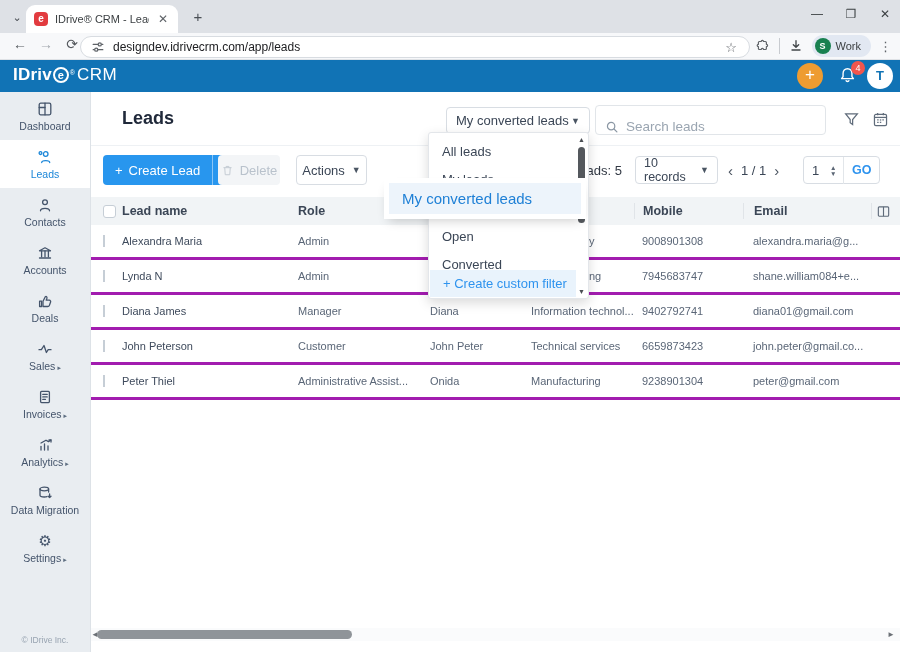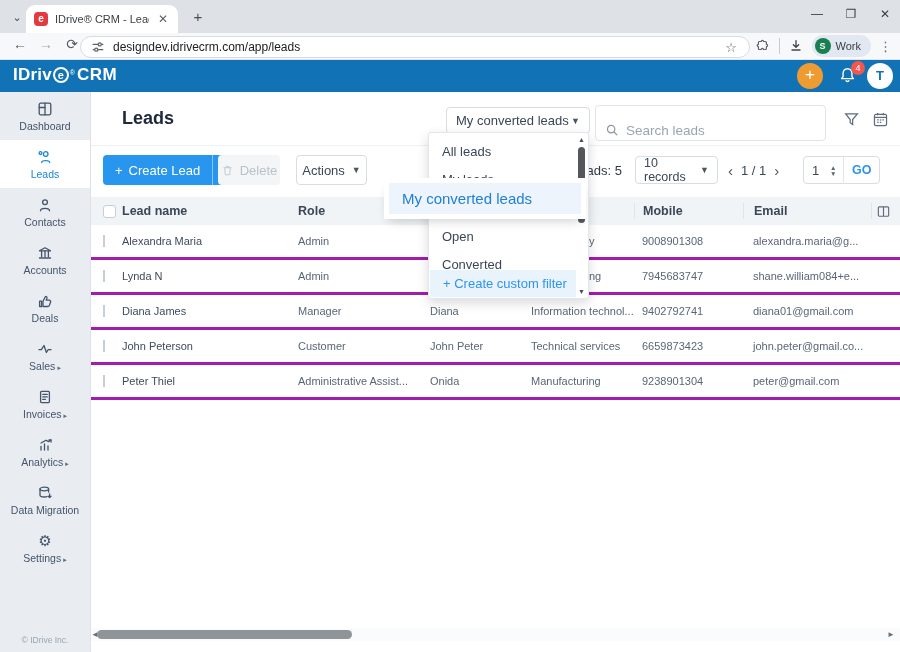--- a/index.html
+++ b/index.html
@@ -30,42 +30,42 @@
   .profile-dot { width:16px; height:16px; border-radius:50%; background:#188050; color:#fff; font-size:9px; font-weight:bold; text-align:center; line-height:16px; }
   .profile-name { font-size:11px; color:#3c4043; }
   .kebab { font-size:13px; color:#5f6368; margin-left:8px; letter-spacing:0; cursor:pointer; }
 
   
   .appbar { position:absolute; top:60px; left:0; right:0; height:32px; background:#1173b5; }
   .brand { position:absolute; left:13px; top:5px; color:#fff; font-size:17px; display:flex; align-items:center; }
   .brand b { font-weight:700; letter-spacing:.2px; }
   .logo-e { display:inline-block; width:16px; height:16px; border:2px solid #fff; border-radius:50%; font-size:11px; font-weight:bold; text-align:center; line-height:13px; margin:0 1px; }
   .brand sup { font-size:7px; margin:0 2px 6px 0; }
-  .brand-crm { font-weight:700; letter-spacing:.5px; }
+  .brand-crm { font-weight:400; letter-spacing:.5px; }
   .plus-btn { position:absolute; right:77px; top:3px; width:26px; height:26px; border-radius:50%; background:#ee9c31; color:#fff; font-size:17px; text-align:center; line-height:24px; cursor:pointer; }
   .bell-wrap { position:absolute; right:42px; top:6px; width:20px; height:20px; cursor:pointer; }
   .bell-badge { position:absolute; top:-5px; right:-7px; min-width:14px; height:14px; border-radius:7px; background:#f2564d; color:#fff; font-size:9px; text-align:center; line-height:14px; padding:0 2px; }
   .avatar { position:absolute; right:7px; top:3px; width:26px; height:26px; border-radius:50%; background:#fff; color:#1173b5; font-weight:bold; font-size:13px; text-align:center; line-height:26px; cursor:pointer; }
 
   
   .sidebar { position:absolute; top:92px; left:0; width:91px; bottom:0; background:#e9edf1; border-right:1px solid #dde2e7; }
   .side-item { height:48px; display:flex; flex-direction:column; align-items:center; justify-content:center; gap:3px; color:#44546b; font-size:10.5px; cursor:pointer; }
   .side-item svg { stroke:currentColor; fill:none; stroke-width:1.3; stroke-linecap:round; stroke-linejoin:round; }
   .side-item.active { background:#fff; color:#1b86d8; }
   .side-arrow { font-size:7px; color:#5d6d80; margin-left:2px; }
   .gear-glyph { font-size:15px; line-height:16px; }
   .side-footer { position:absolute; bottom:7px; width:100%; text-align:center; font-size:8.5px; color:#98a4b1; }
 
   
   .main { position:absolute; left:91px; top:92px; right:0; bottom:0; background:#fff; }
   .page-header { position:absolute; top:0; left:0; right:0; height:54px; border-bottom:1px solid #eef1f4; }
   .page-title { position:absolute; left:31px; top:16px; font-size:18px; font-weight:700; color:#20293a; }
   .filter-select { position:absolute; left:355px; top:15px; width:144px; height:27px; border:1px solid #d8dde3; border-radius:4px; background:#fff; display:flex; align-items:center; justify-content:space-between; padding:0 9px; font-size:13px; color:#3b4656; cursor:pointer; }
   .caret { font-size:9px; color:#4a5563; }
-  .search-box { position:absolute; left:504px; top:13px; width:231px; height:30px; border:1px solid #e1e5e9; border-radius:4px; display:flex; align-items:flex-start; padding:17px 9px; gap:7px; }
+  .search-box { position:absolute; left:504px; top:13px; width:231px; height:30px; border:1px solid #e1e5e9; border-radius:4px; display:flex; align-items:flex-end; padding:0 9px; gap:7px; }
   .search-box input { border:none; outline:none; flex:1; font-size:13.5px; font-family:inherit; color:#3b4656; }
   .search-box input::placeholder { color:#9aa5b1; }
   .hdr-ico { position:absolute; top:19px; width:20px; height:20px; color:#5f6b7a; cursor:pointer; }
   .hdr-ico svg { stroke:currentColor; fill:none; stroke-width:1.3; }
 
   
   .btn-create { position:absolute; left:12px; top:63px; height:30px; background:#2896ee; border-radius:4px; display:flex; align-items:stretch; color:#fff; font-size:13px; cursor:pointer; }
   .btn-create .lbl { display:flex; align-items:center; gap:6px; padding:0 12px; }
   .btn-create .split { width:1px; background:rgba(255,255,255,.45); }
   .btn-create .dd { width:25px; display:flex; align-items:center; justify-content:center; }

